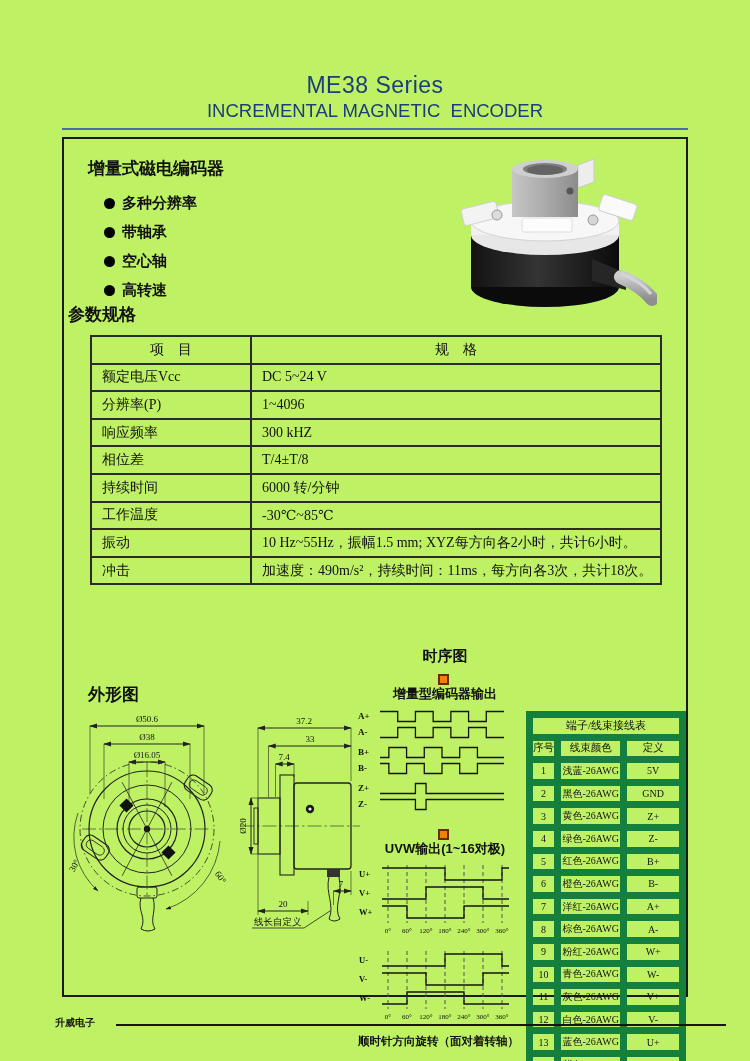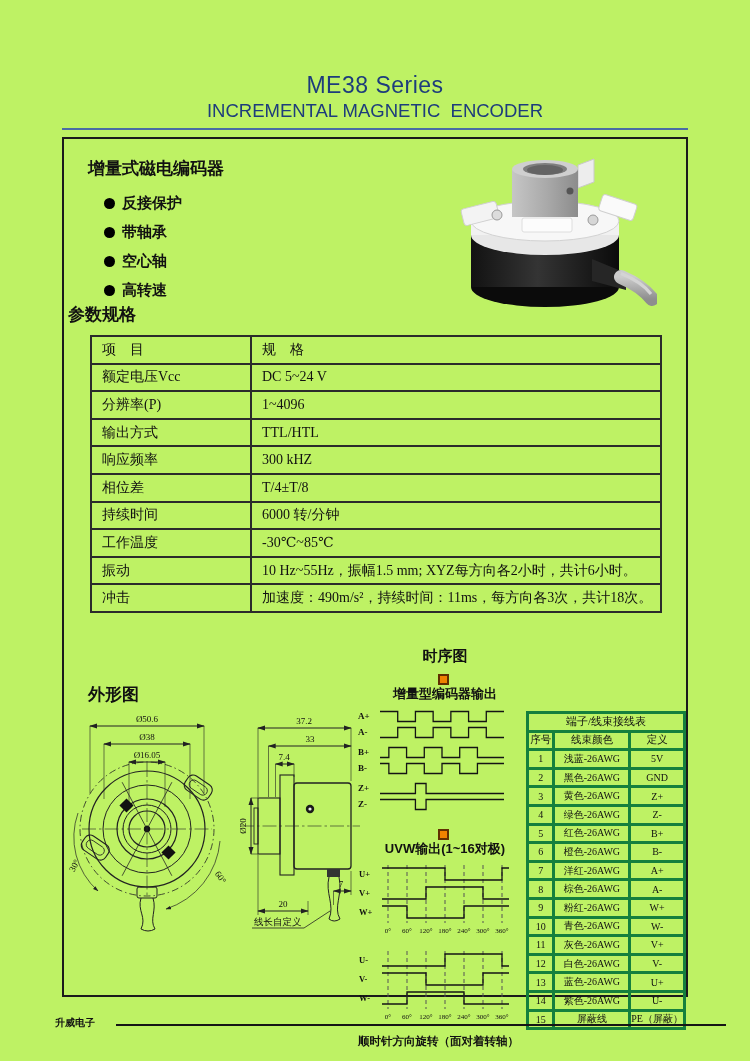--- a/index.html
+++ b/index.html
@@ -16,21 +16,21 @@
   .features{position:absolute;left:40px;top:50px;margin:0;padding:0;list-style:none;}
   .features li{display:flex;align-items:center;height:29px;font-size:15px;font-weight:bold;}
   .dot{width:11px;height:11px;border-radius:50%;background:#000;margin-right:7px;flex:0 0 auto;}
   .photo{position:absolute;left:378px;top:10px;}
 
   .specs-heading{position:absolute;left:4px;top:164px;font-size:17px;font-weight:bold;}
   .spec-table{position:absolute;left:26px;top:196px;width:572px;border-collapse:collapse;
               font-family:"Liberation Serif","DejaVu Serif",serif;table-layout:fixed;}
   .spec-table th,.spec-table td{border:2px solid #2b2b2b;height:25.6px;padding:0 10px;
               font-size:14px;font-weight:normal;text-align:left;overflow:hidden;white-space:nowrap;}
-  .spec-table th{text-align:left;}
+  .spec-table th{text-align:center;}
   .spec-table .c1{width:138px;}
 
   .outline-heading{position:absolute;left:24px;top:544px;font-size:17px;font-weight:bold;}
   .front-svg{position:absolute;left:4px;top:556px;}
   .side-svg{position:absolute;left:170px;top:574px;}
   .dim{font-family:"Liberation Serif","DejaVu Serif",serif;font-size:9px;fill:#111;}
 
   .timing{position:absolute;left:294px;top:508px;width:174px;}
   .timing-title{text-align:center;font-size:15px;font-weight:bold;margin:0 0 8px;}
   .legend{display:flex;align-items:center;font-size:13px;font-weight:bold;margin:0 0 5px;flex-direction:column;}
@@ -38,21 +38,21 @@
   #uvw-legend{margin-top:17px;}
   .wave-row{display:flex;align-items:center;height:16px;}
   #inc-waves .wave-row:nth-child(even){margin-bottom:4px;}
   .wave-label{width:20px;font-size:9px;font-weight:bold;
               font-family:"Liberation Serif","DejaVu Serif",serif;}
   #uvw-1{margin-top:6px;}
   .rotation-note{font-size:11.5px;font-weight:bold;white-space:nowrap;margin-top:5px;}
 
   .wiring-table{position:absolute;left:462px;top:572px;border-collapse:collapse;text-align:center;
                 font-family:"Liberation Serif","DejaVu Serif",serif;table-layout:fixed;}
-  .wiring-table td{border:3px solid #15803d;height:15.6px;font-size:10px;padding:0 0;
+  .wiring-table td{border:7px solid #15803d;height:15.6px;font-size:10px;padding:0 0;
                    overflow:hidden;white-space:nowrap;}
   .wiring-table .wt-title td{font-size:11px;}
   .wiring-table .wt-head td{font-size:10.5px;}
 
   .footer-company{position:absolute;left:55px;top:1016px;font-size:10px;font-weight:bold;}
   .footer-rule{position:absolute;left:116px;top:1024px;width:610px;height:2px;background:#151515;}
 </style>
 </head>
 <body>
 
@@ -62,21 +62,21 @@
   <div class="doc-subtitle">INCREMENTAL MAGNETIC  ENCODER</div>
   <div class="blue-rule"></div>
 
   <div class="content-box">
 
     <div class="intro-heading">增量式磁电编码器</div>
     <ul class="features">
 
         <li>
           <span class="dot"></span>
-          <span>反接保护</span>
+          <span>多种分辨率</span>
         </li>
 
         <li>
           <span class="dot"></span>
           <span>带轴承</span>
         </li>
 
         <li>
           <span class="dot"></span>
           <span>空心轴</span>
@@ -138,24 +138,20 @@
           <tr>
             <td class="c1">额定电压Vcc</td>
             <td>DC 5~24 V</td>
           </tr>
 
           <tr>
             <td class="c1">分辨率(P)</td>
             <td>1~4096</td>
           </tr>
 
-          <tr>
-            <td class="c1">输出方式</td>
-            <td>TTL/HTL</td>
-          </tr>
 
           <tr>
             <td class="c1">响应频率</td>
             <td>300 kHZ</td>
           </tr>
 
           <tr>
             <td class="c1">相位差</td>
             <td>T/4±T/8</td>
           </tr>

